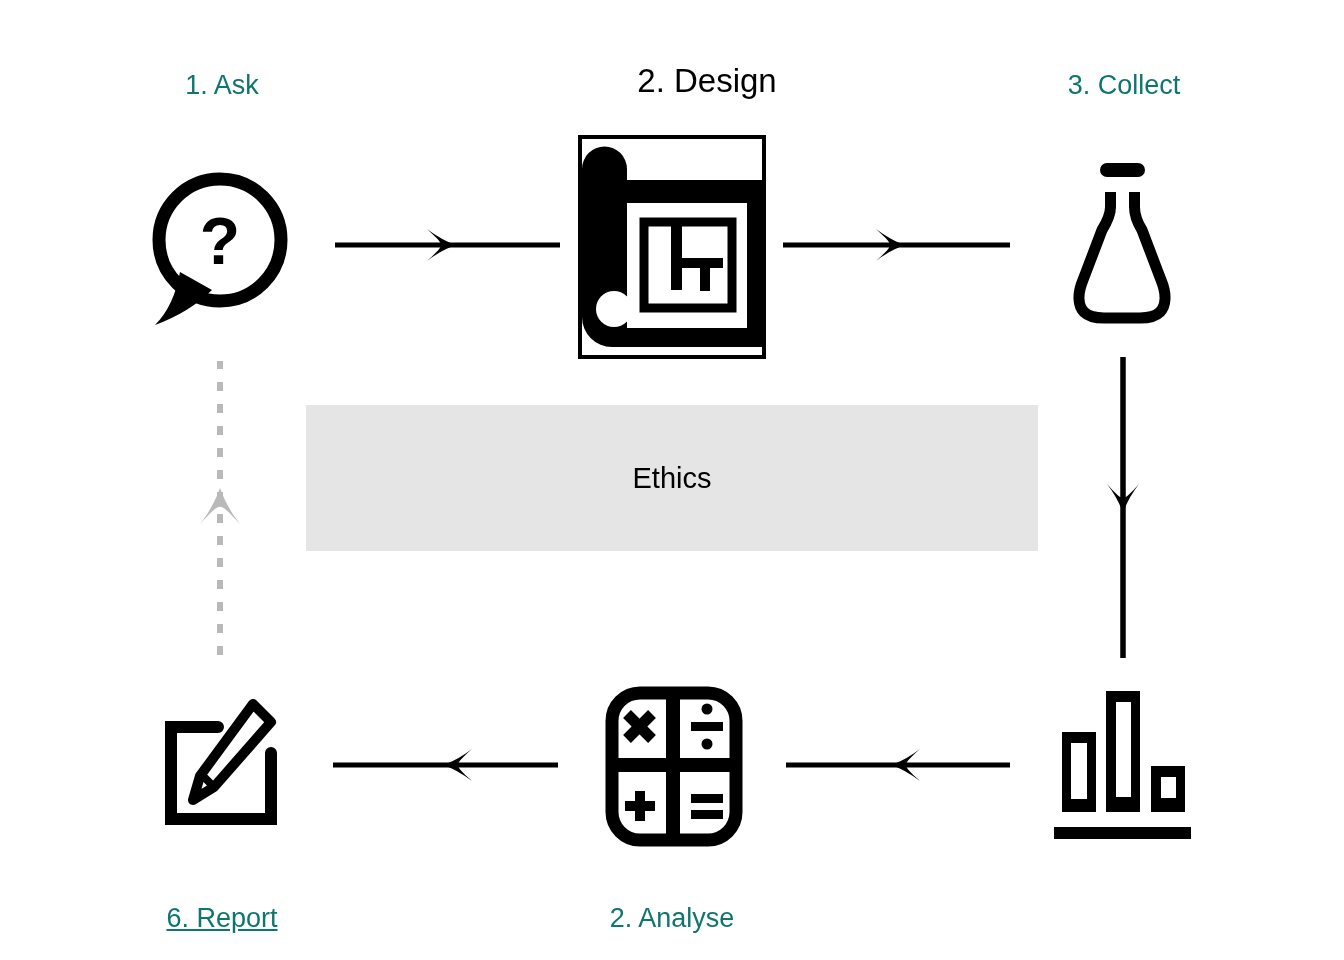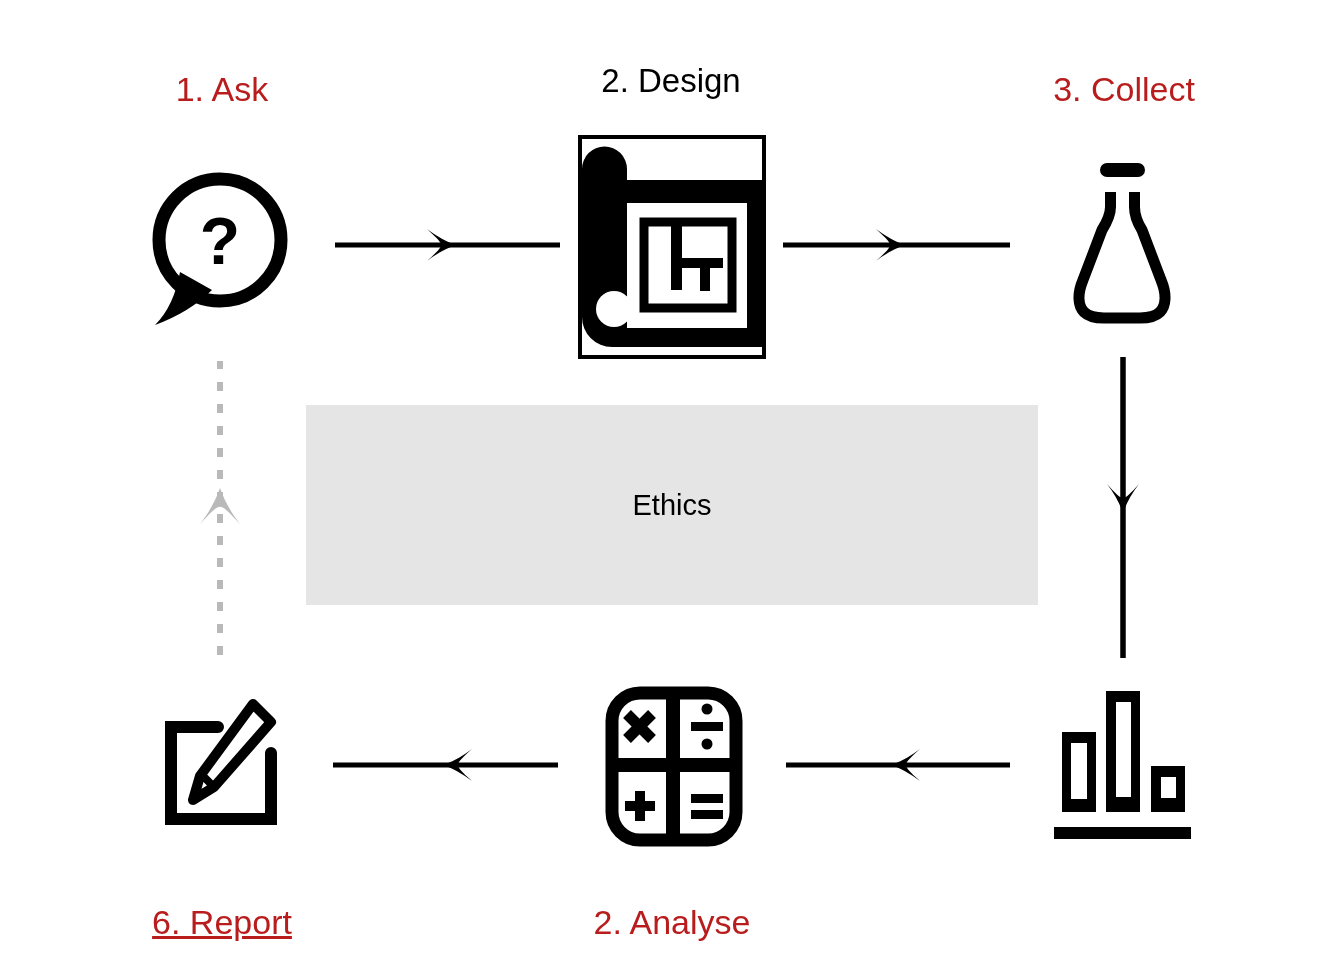--- a/index.html
+++ b/index.html
@@ -7,47 +7,48 @@
     position: relative;
     width: 1344px;
     height: 960px;
     background: #ffffff;
     font-family: "Liberation Sans", sans-serif;
     overflow: hidden;
   }
   .step-label {
     position: absolute;
     transform: translateX(-50%);
-    font-size: 34px;
-    color: #b91c1c;
+    font-size: 27px;
+    color: #0f766e;
     white-space: nowrap;
   }
   .step-label.highlight {
     font-size: 33px;
     color: #000000;
+    margin-left: 36px;
   }
   #label-ask       { left: 222px;  top: 70px;  }
   #label-design    { left: 671px;  top: 62px;  }
   #label-collect   { left: 1124px; top: 70px;  }
   #label-summarise { left: 1125px; top: 905px; }
   #label-analyse   { left: 672px;  top: 903px; }
   #label-report    { left: 222px;  top: 903px; text-decoration: underline; }
 
   .icon { position: absolute; line-height: 0; }
   #icon-ask       { left: 150px;  top: 172px; }
   #icon-design    { left: 578px;  top: 135px; }
   #icon-collect   { left: 1070px; top: 160px; }
   #icon-summarise { left: 1053px; top: 685px; }
   #icon-analyse   { left: 603px;  top: 682px; }
   #icon-report    { left: 158px;  top: 698px; }
 
   .ethics-box {
     position: absolute;
     left: 306px; top: 405px;
-    width: 732px; height: 200px;
+    width: 732px; height: 146px;
     background: #e5e5e5;
     display: flex; align-items: center; justify-content: center;
     font-size: 29px; color: #000000;
   }
   .arrow-layer {
     position: absolute; left: 0; top: 0;
     width: 1344px; height: 960px;
   }
 </style>
 </head>

